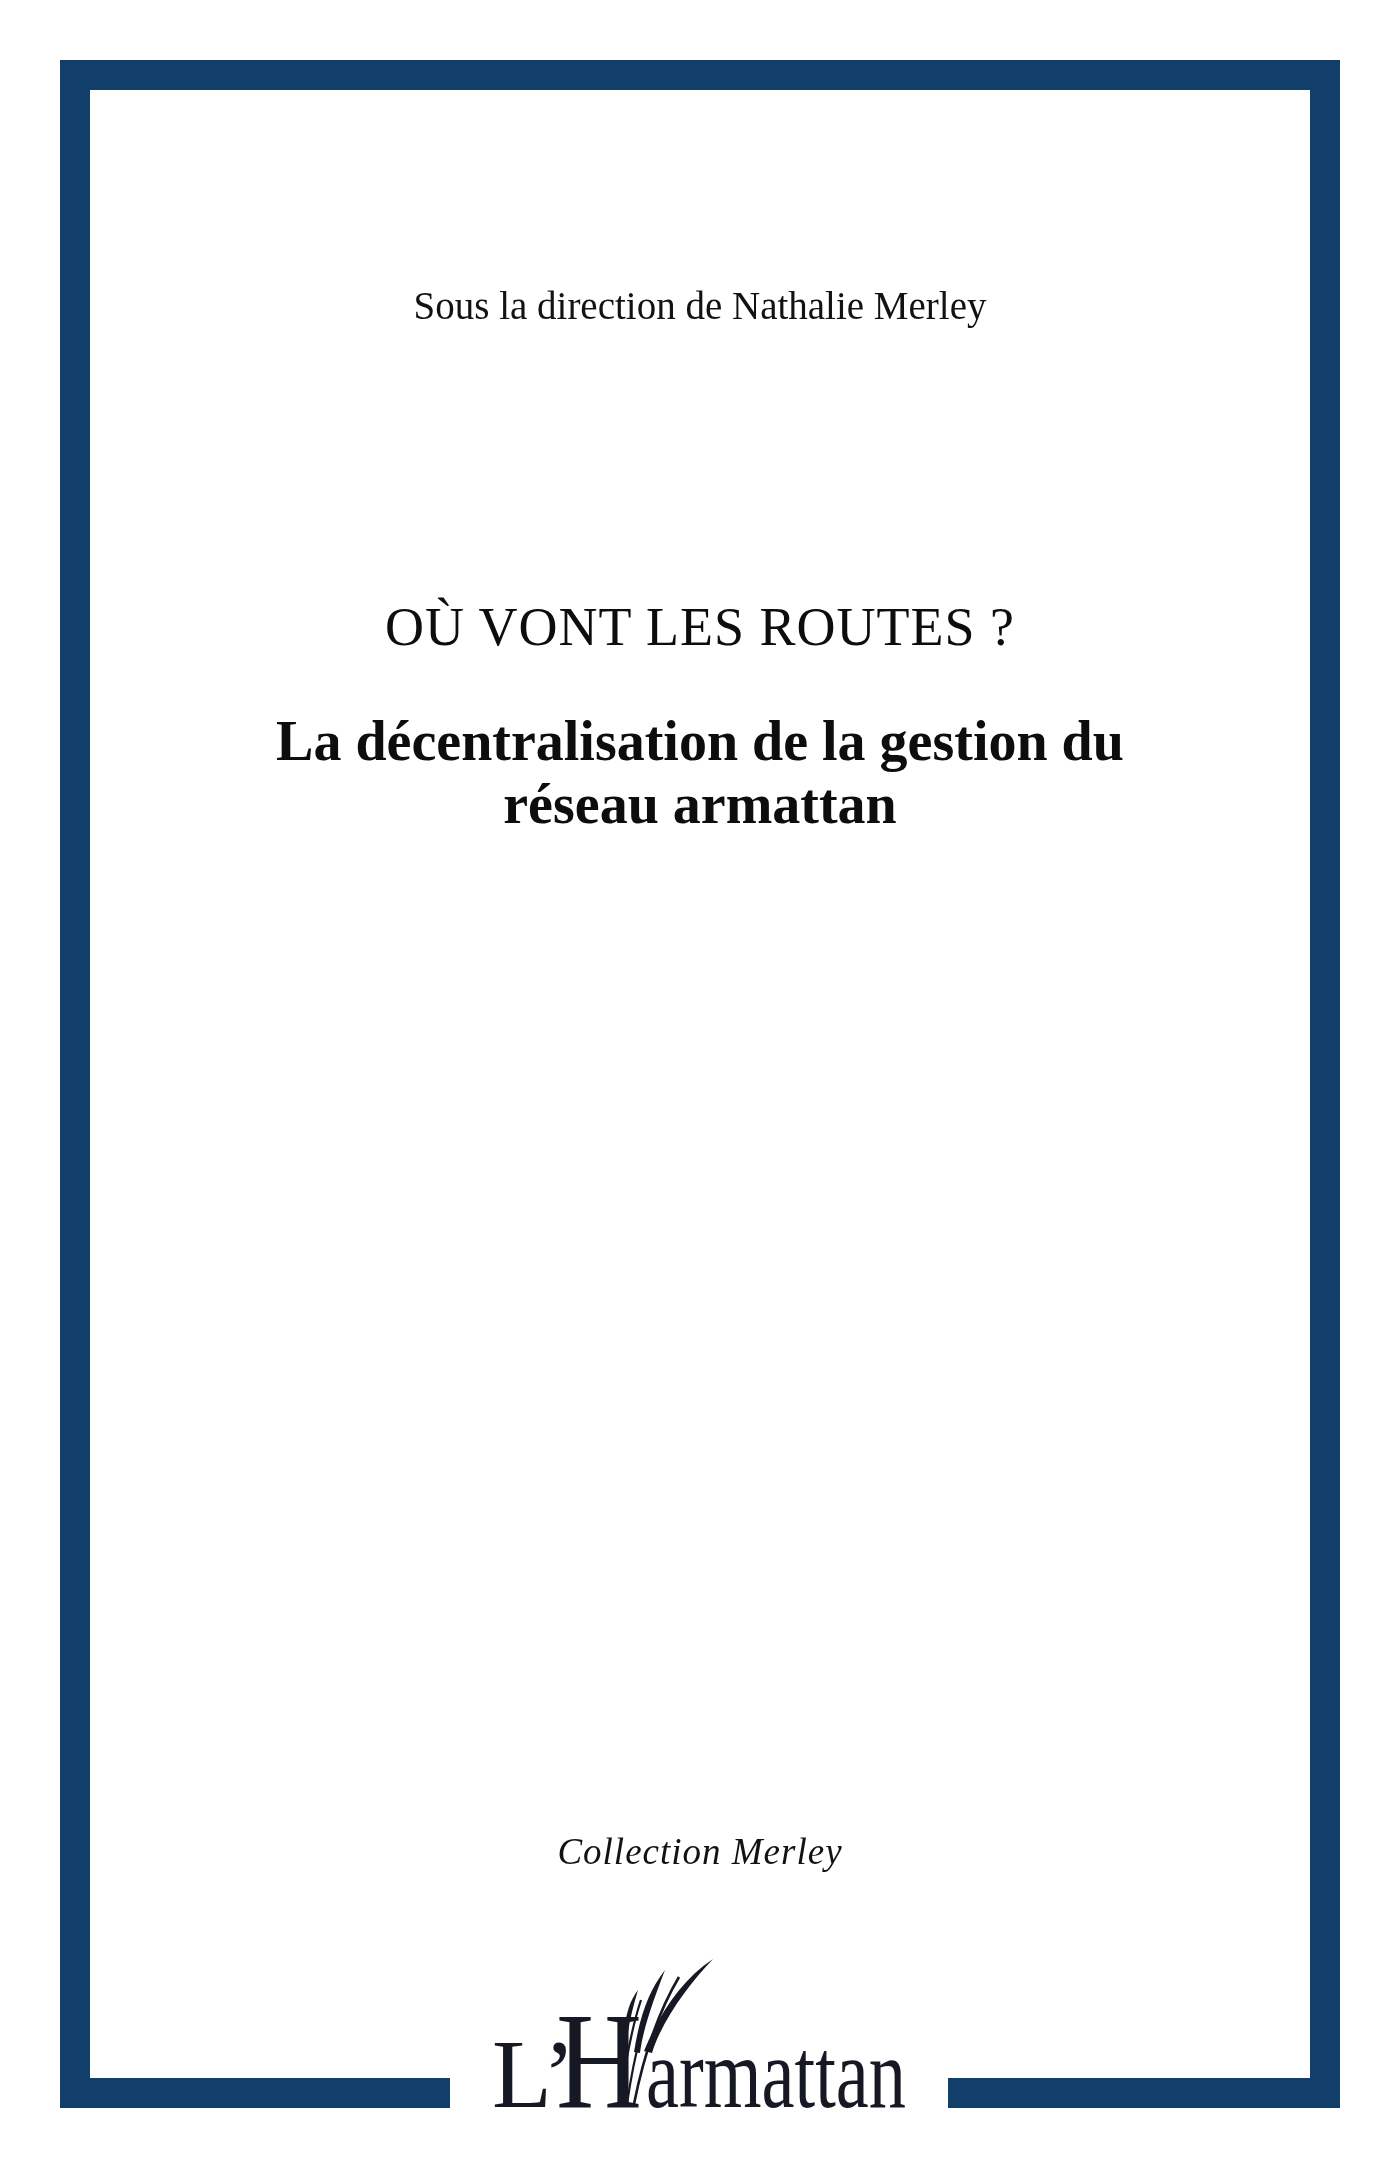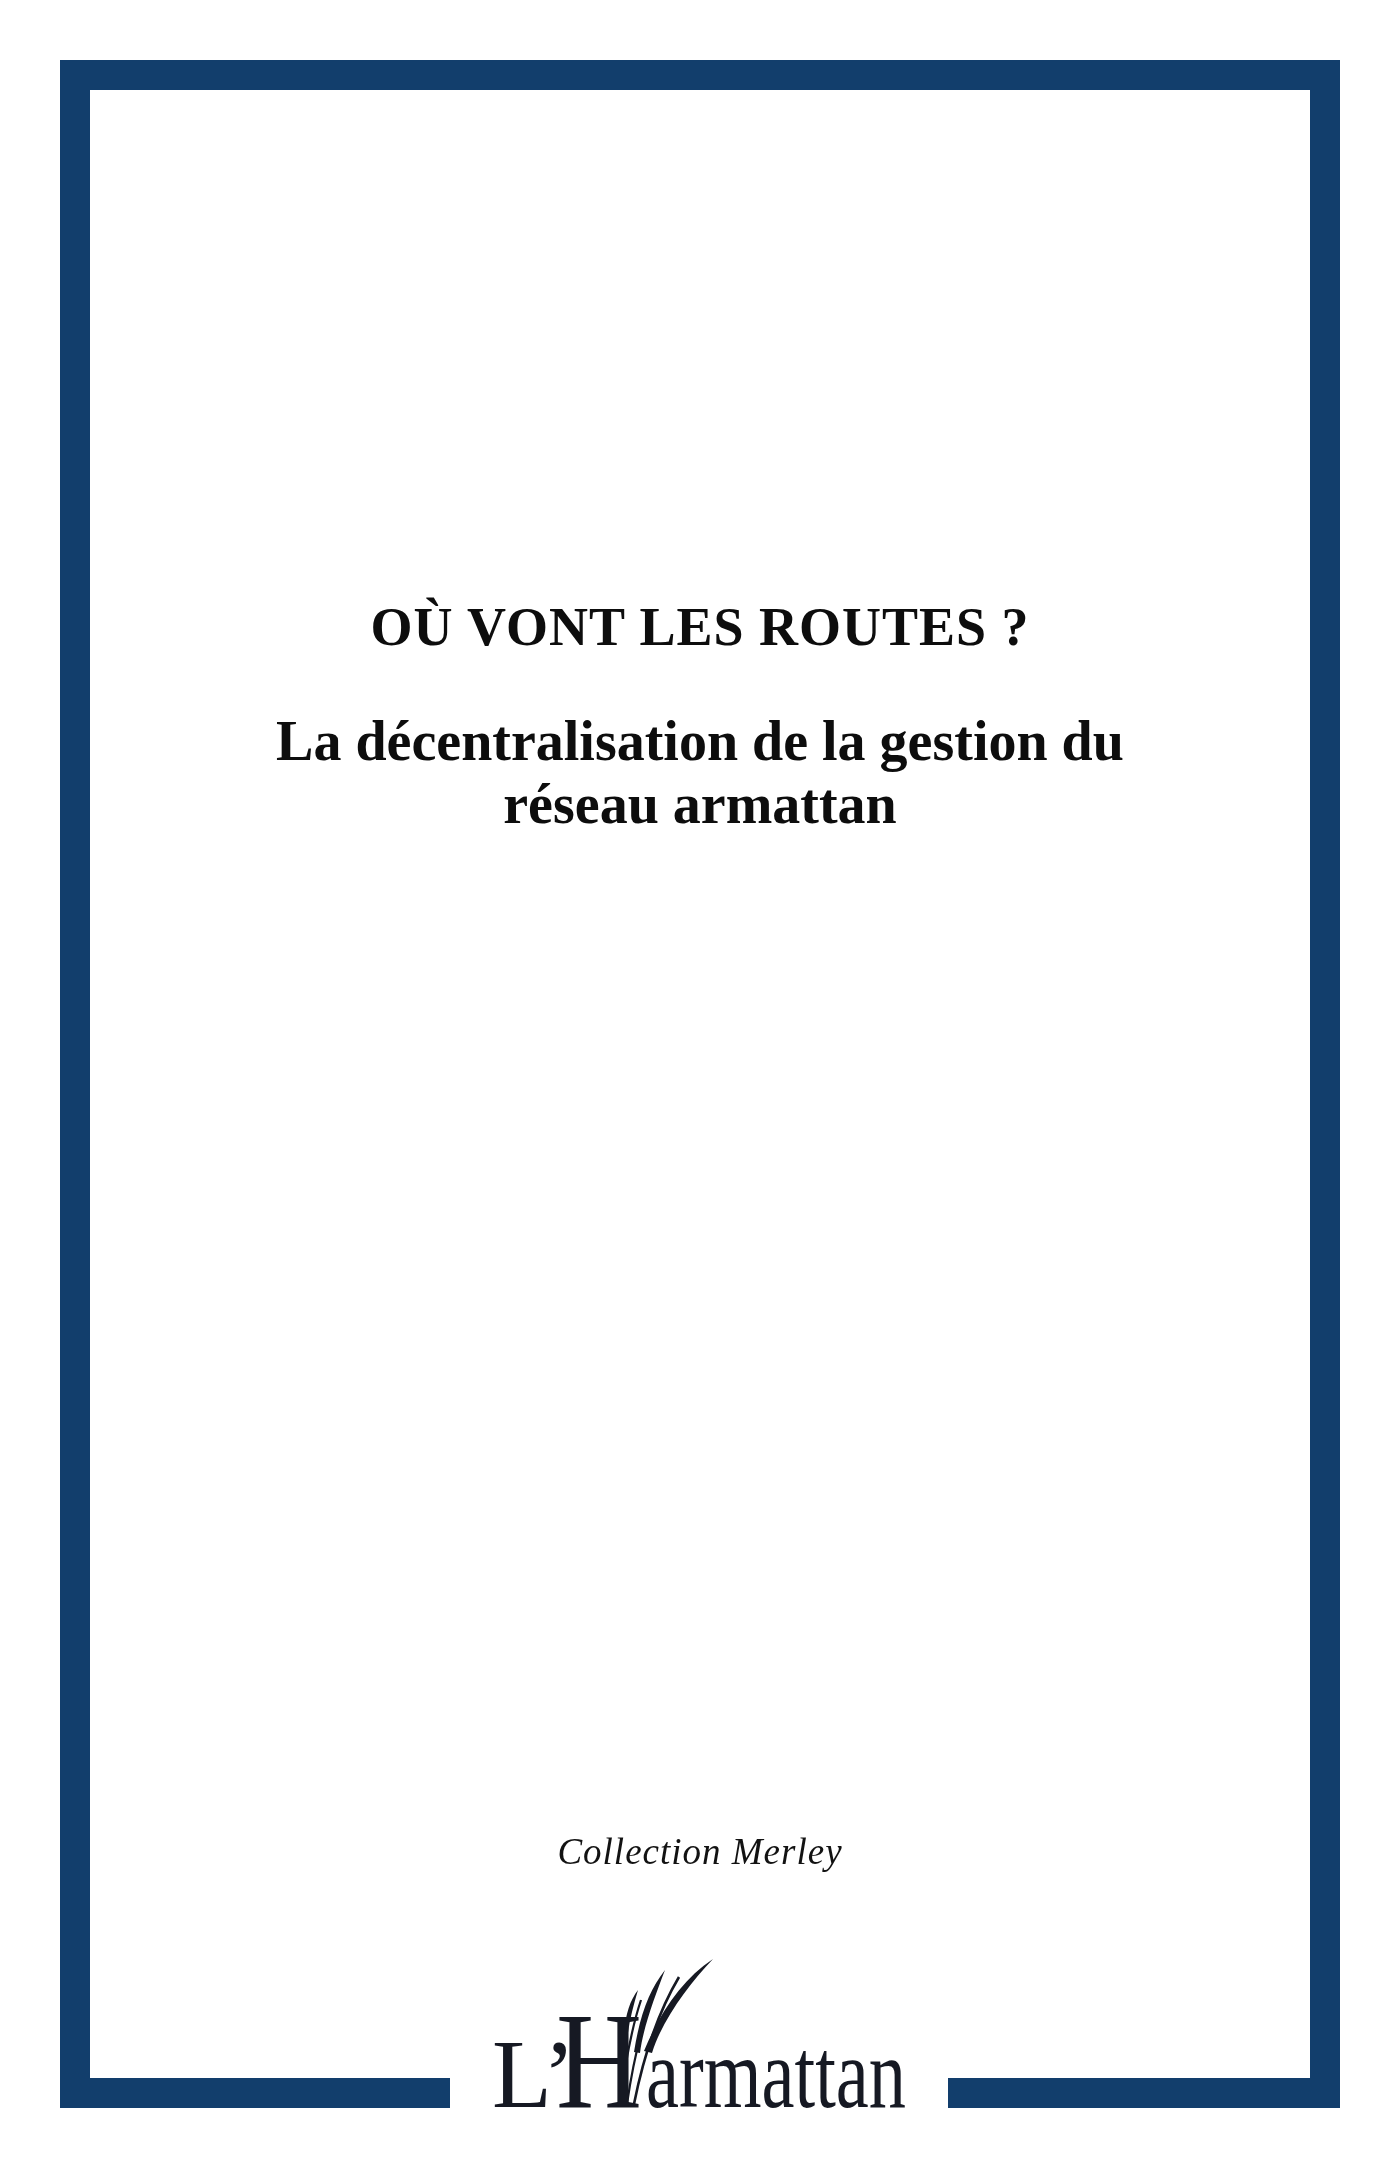--- a/index.html
+++ b/index.html
@@ -48,21 +48,21 @@
     line-height: 46px;
     color: #121212;
     z-index: 3;
   }
   .book-title {
     position: absolute;
     left: 90px;
     width: 1220px;
     top: 597px;
     text-align: center;
-    font-weight: bold;
+    font-weight: normal;
     font-size: 54px;
     line-height: 60px;
     letter-spacing: 1px;
     color: #0d0d0d;
     z-index: 3;
   }
   .book-subtitle {
     position: absolute;
     left: 90px;
     width: 1220px;
@@ -104,20 +104,21 @@
   }
 </style>
 </head>
 <body>
 
 <div class="cover">
 
   <div class="frame" style="border-color: rgb(18, 62, 108);"></div>
   <div class="frame-notch"></div>
 
+  <div class="editor-line">Sous la direction de Nathalie Merley</div>
 
   <div class="book-title">OÙ VONT LES ROUTES ?</div>
 
   <div class="book-subtitle">
     <div>La décentralisation de la gestion du</div>
     <div>réseau armattan</div>
   </div>
 
   <div class="collection-line">Collection Merley</div>
 

